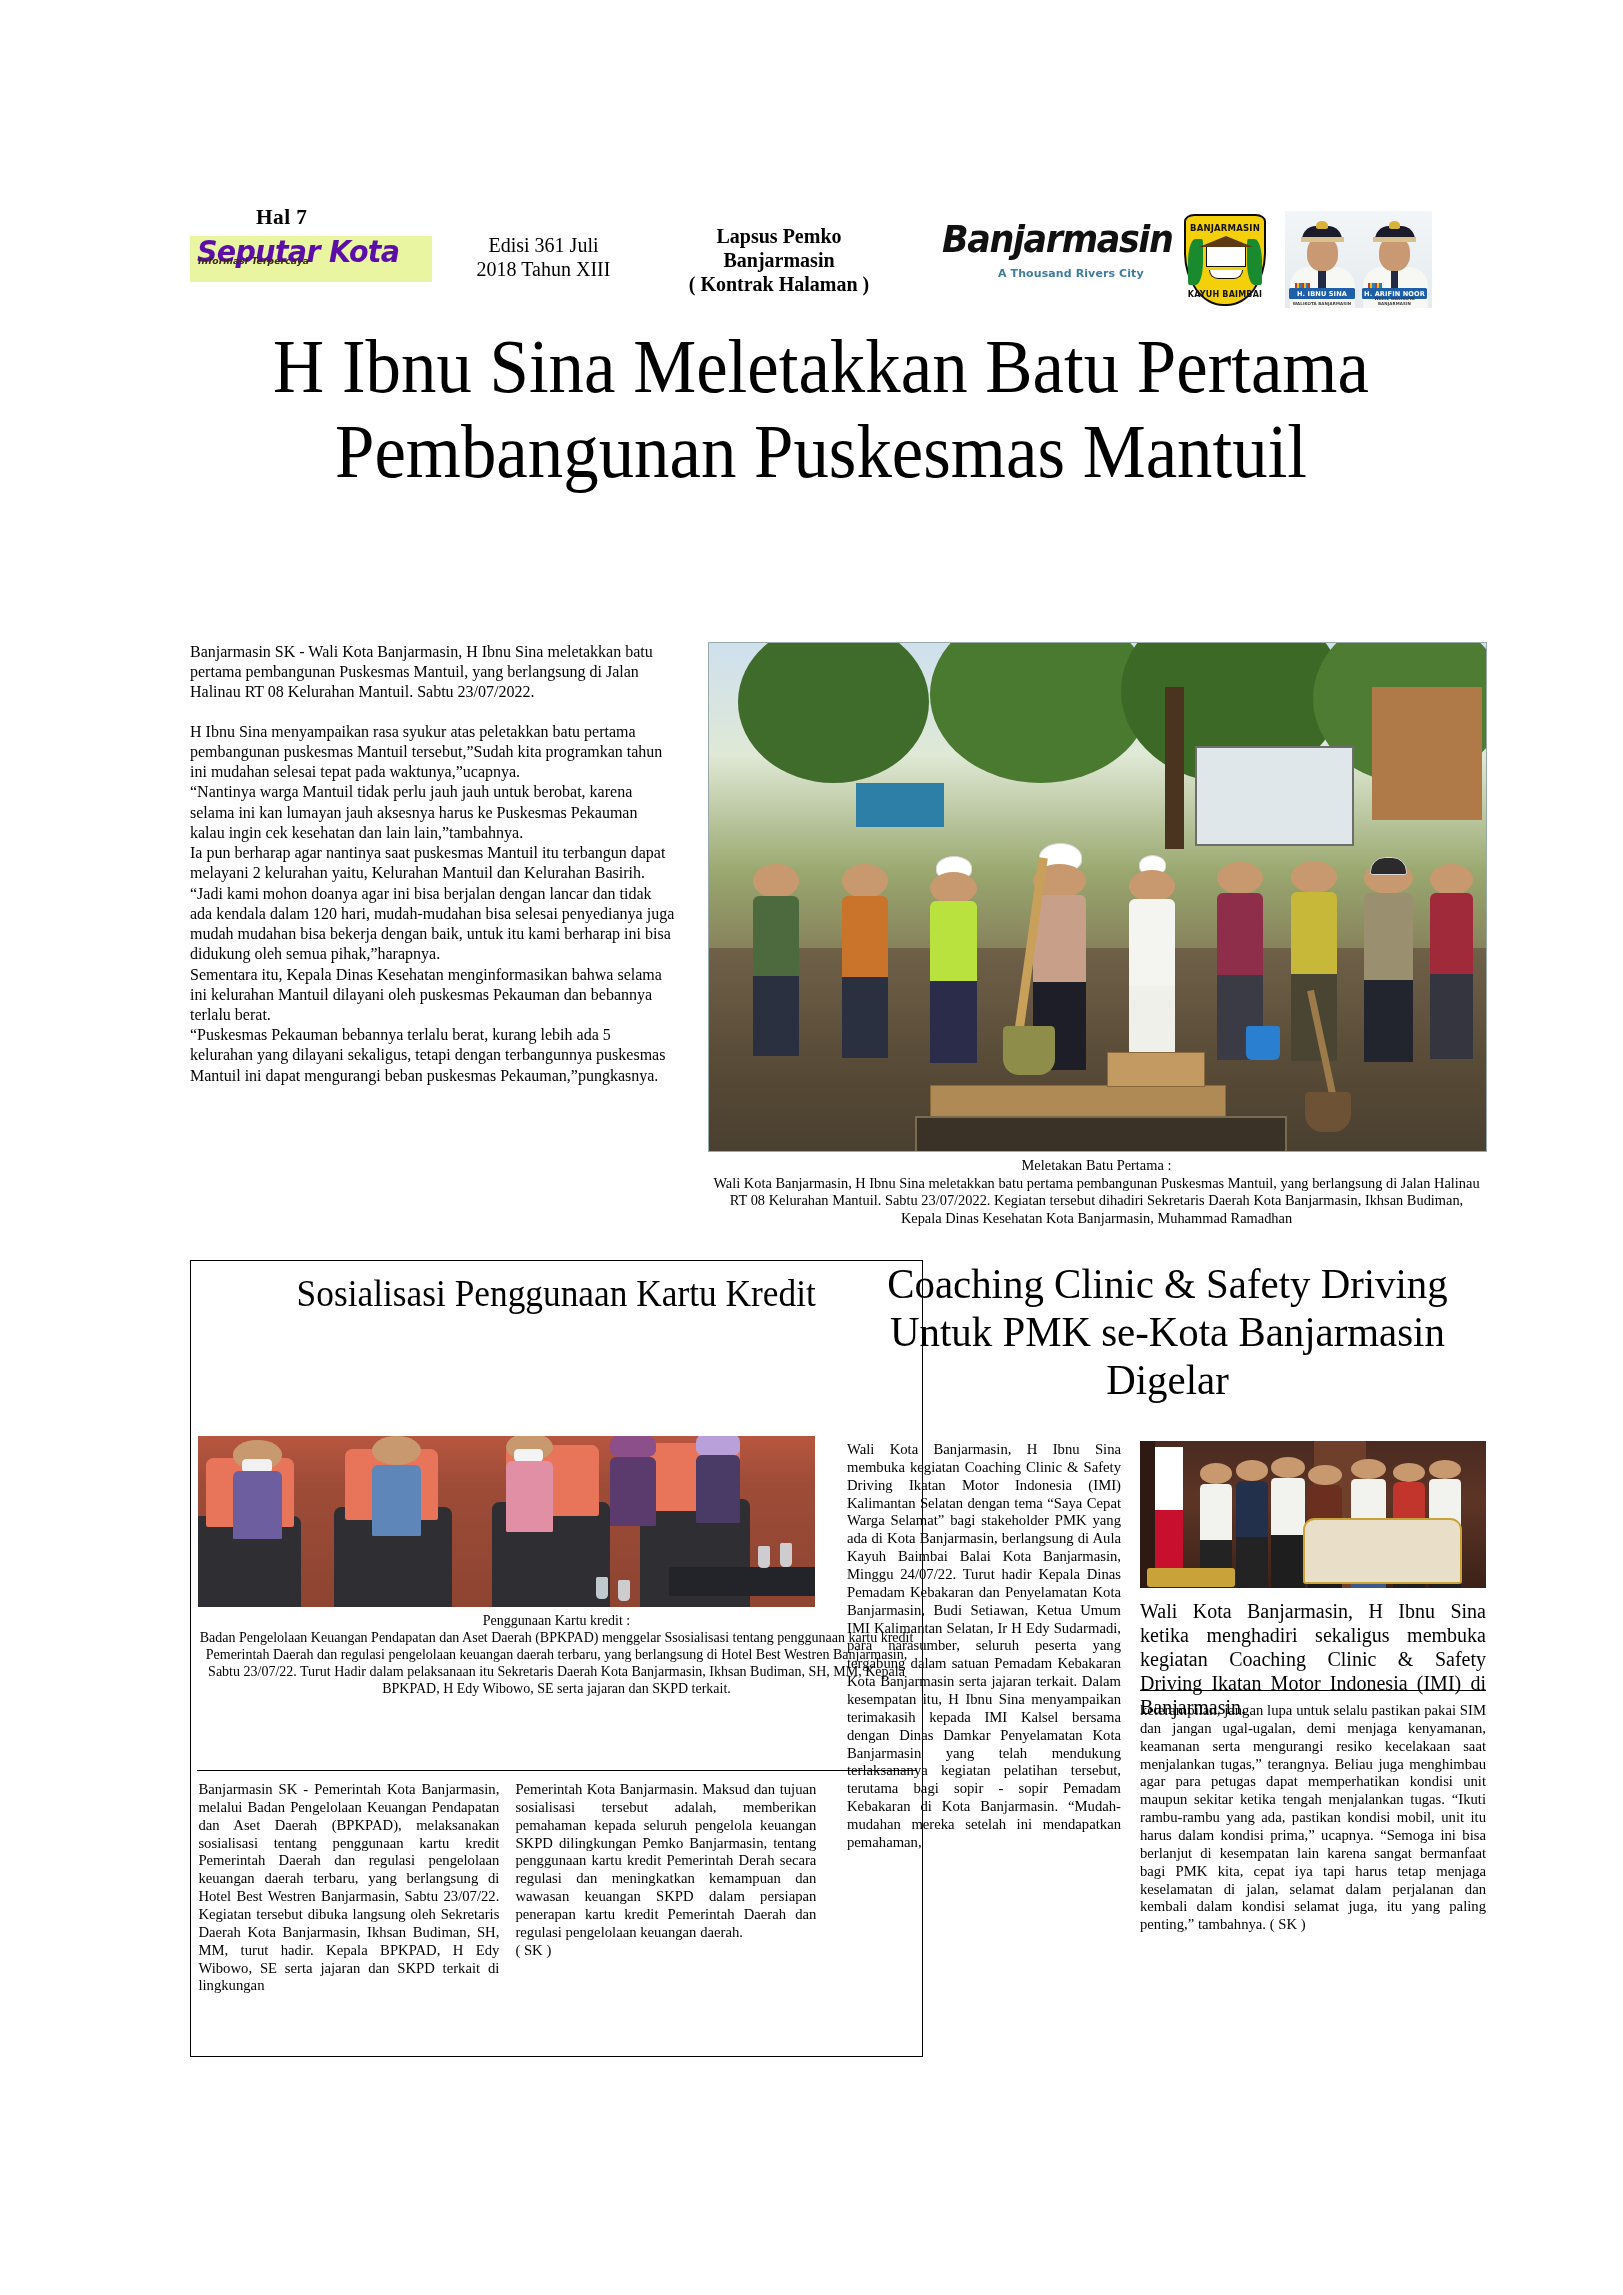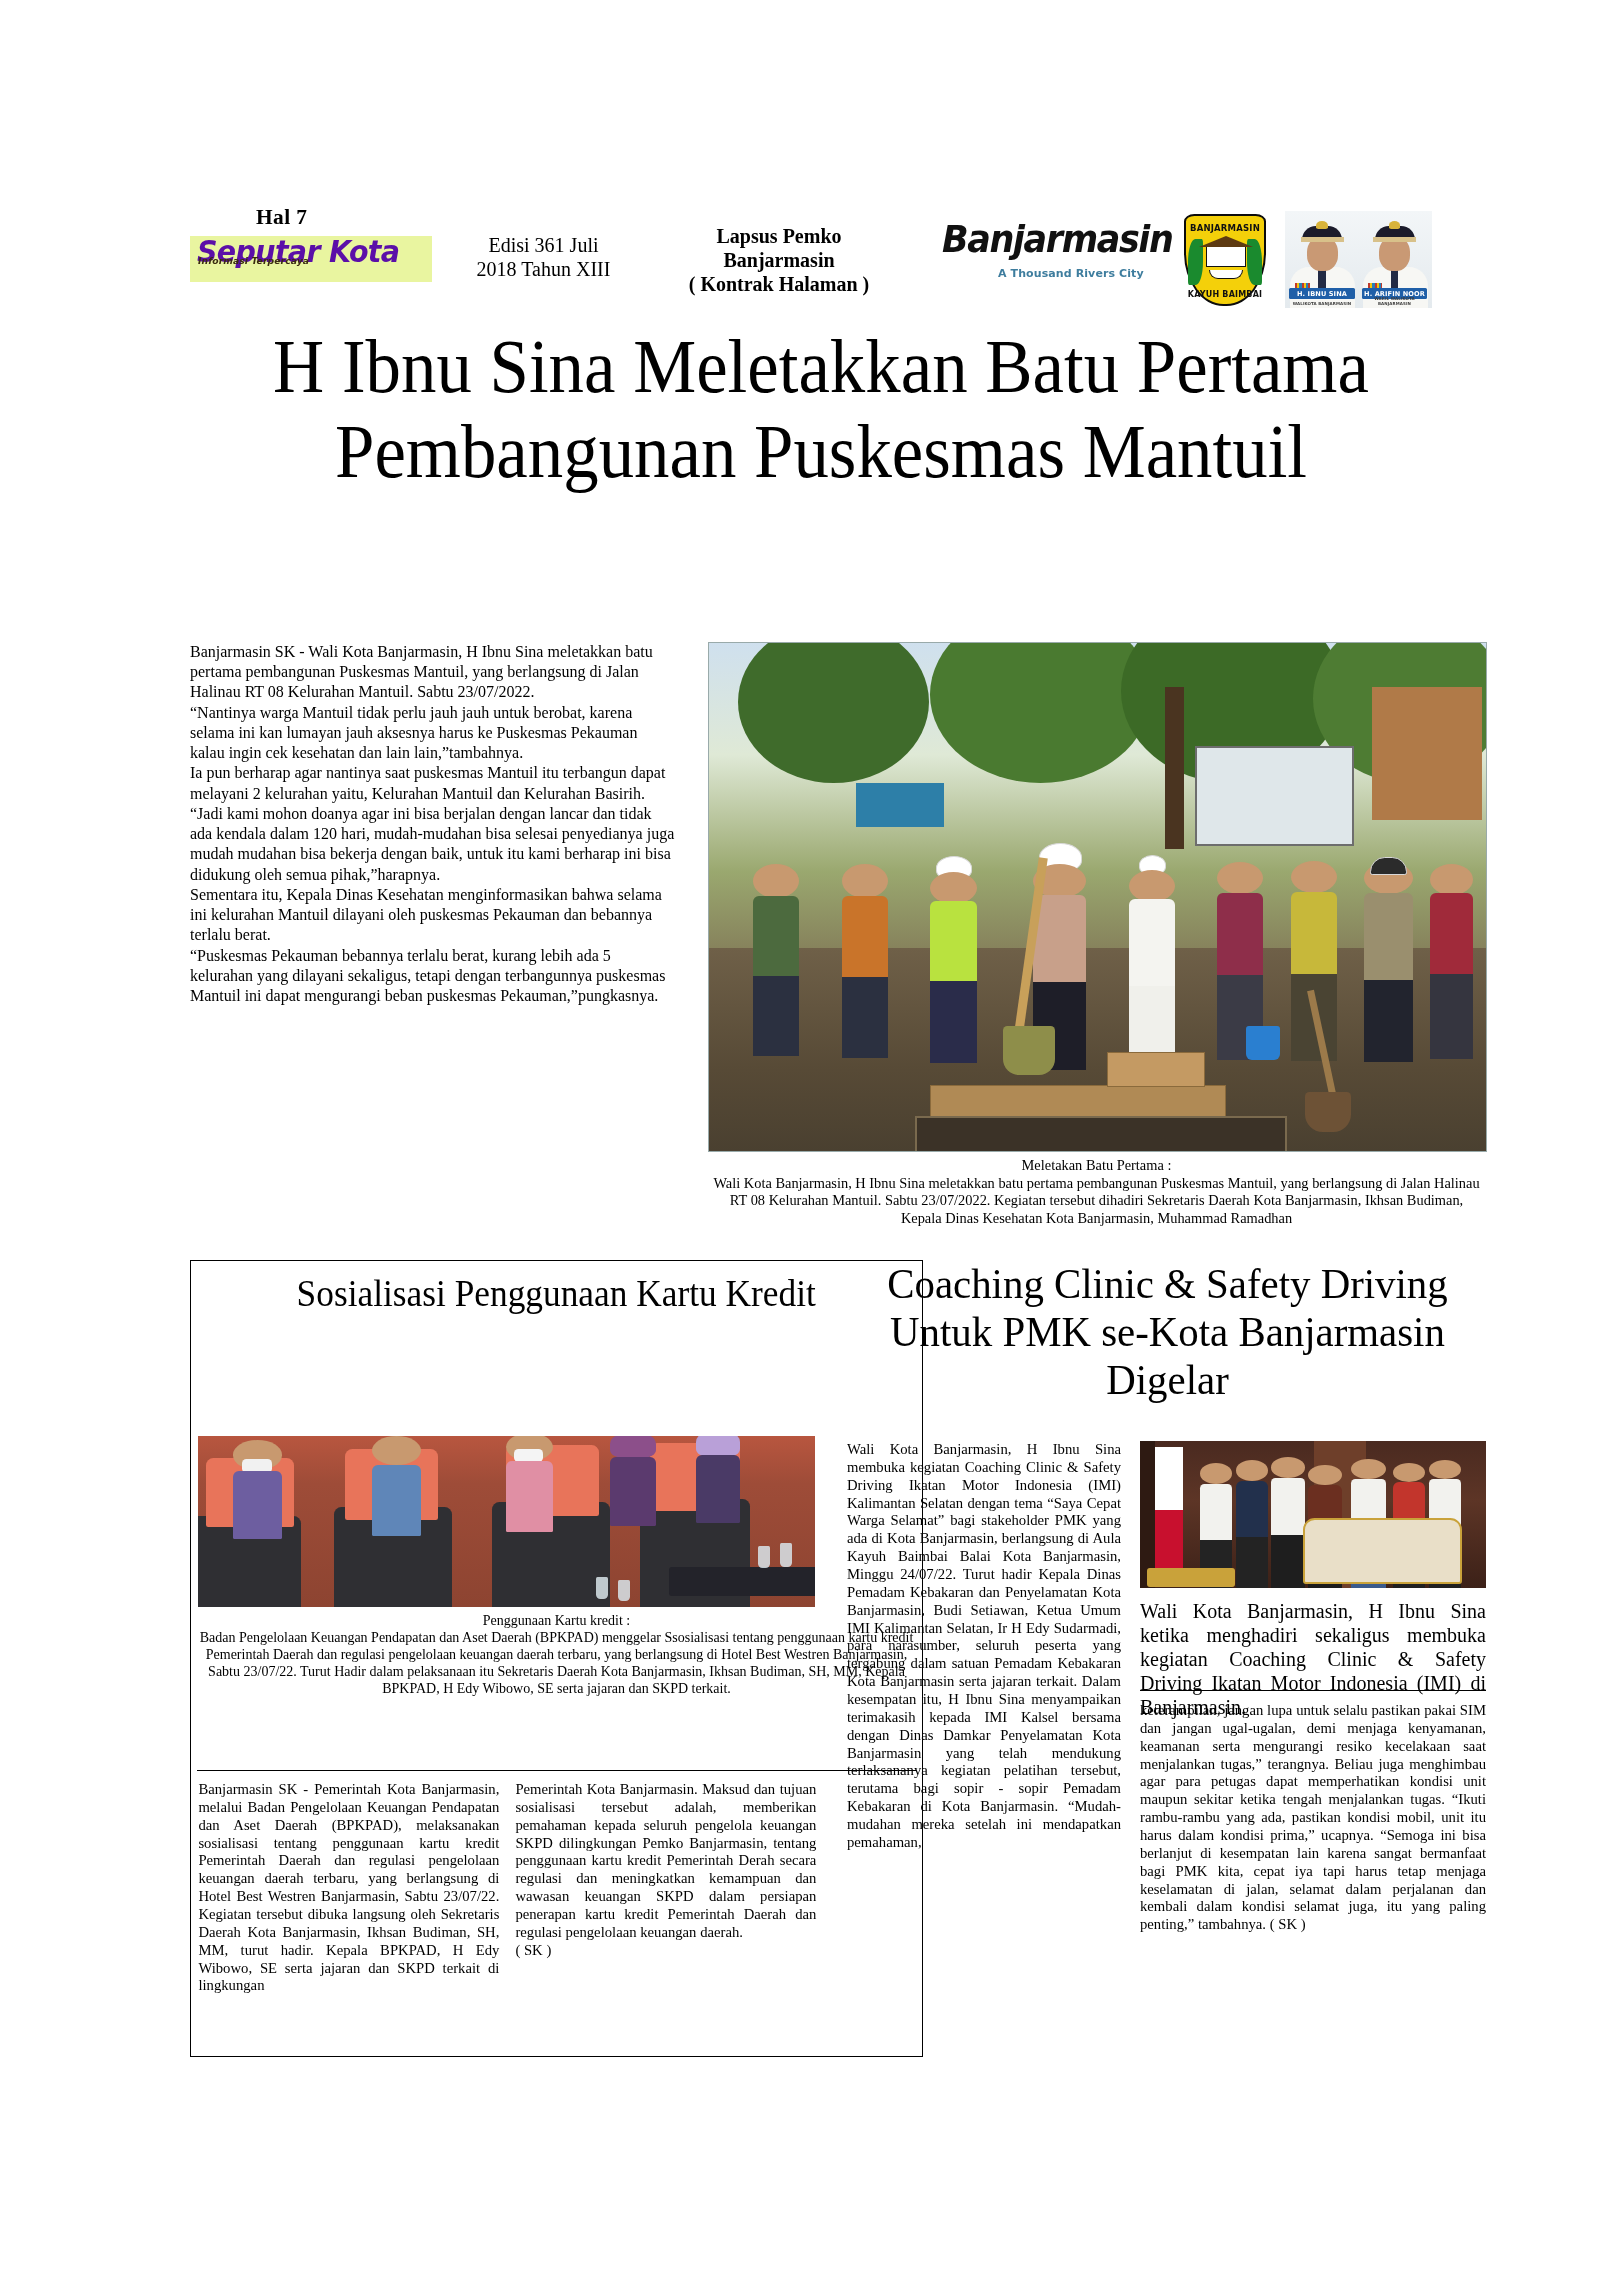--- a/index.html
+++ b/index.html
@@ -559,20 +559,21 @@
         <div class="m-name">H. ARIFIN NOOR</div>
         <div class="m-role">WAKIL WALIKOTA BANJARMASIN</div>
       </div>
     </div>
   </div>
 
   <div class="main-headline">H Ibnu Sina Meletakkan Batu Pertama Pembangunan Puskesmas Mantuil</div>
 
   <div class="lead-left">
     <p>Banjarmasin SK - Wali Kota Banjarmasin, H Ibnu Sina meletakkan batu pertama pembangunan Puskesmas Mantuil, yang berlangsung di Jalan Halinau RT 08 Kelurahan Mantuil. Sabtu 23/07/2022.</p>
+    <p class="gap">H Ibnu Sina menyampaikan rasa syukur atas peletakkan batu pertama pembangunan puskesmas Mantuil tersebut,”Sudah kita programkan tahun ini mudahan selesai tepat pada waktunya,”ucapnya.</p>
     <p>“Nantinya warga Mantuil tidak perlu jauh jauh untuk berobat, karena selama ini kan lumayan jauh aksesnya harus ke Puskesmas Pekauman kalau ingin cek kesehatan dan lain lain,”tambahnya.</p>
     <p>Ia pun berharap agar nantinya saat puskesmas Mantuil itu terbangun dapat melayani 2 kelurahan yaitu, Kelurahan Mantuil dan Kelurahan Basirih.</p>
     <p>“Jadi kami mohon doanya agar ini bisa berjalan dengan lancar dan tidak ada kendala dalam 120 hari, mudah-mudahan bisa selesai penyedianya juga mudah mudahan bisa bekerja dengan baik, untuk itu kami berharap ini bisa didukung oleh semua pihak,”harapnya.</p>
     <p>Sementara itu, Kepala Dinas Kesehatan menginformasikan bahwa selama ini kelurahan Mantuil dilayani oleh puskesmas Pekauman dan bebannya terlalu berat.</p>
     <p>“Puskesmas Pekauman bebannya terlalu berat, kurang lebih ada 5 kelurahan yang dilayani sekaligus, tetapi dengan terbangunnya puskesmas Mantuil ini dapat mengurangi beban puskesmas Pekauman,”pungkasnya.</p>
   </div>
 
   <div class="lead-photo">
     <div class="sky"></div>
     <div class="tree ph" style="left:29.4px;top:-22px;width:191px;height:162px;"></div>

